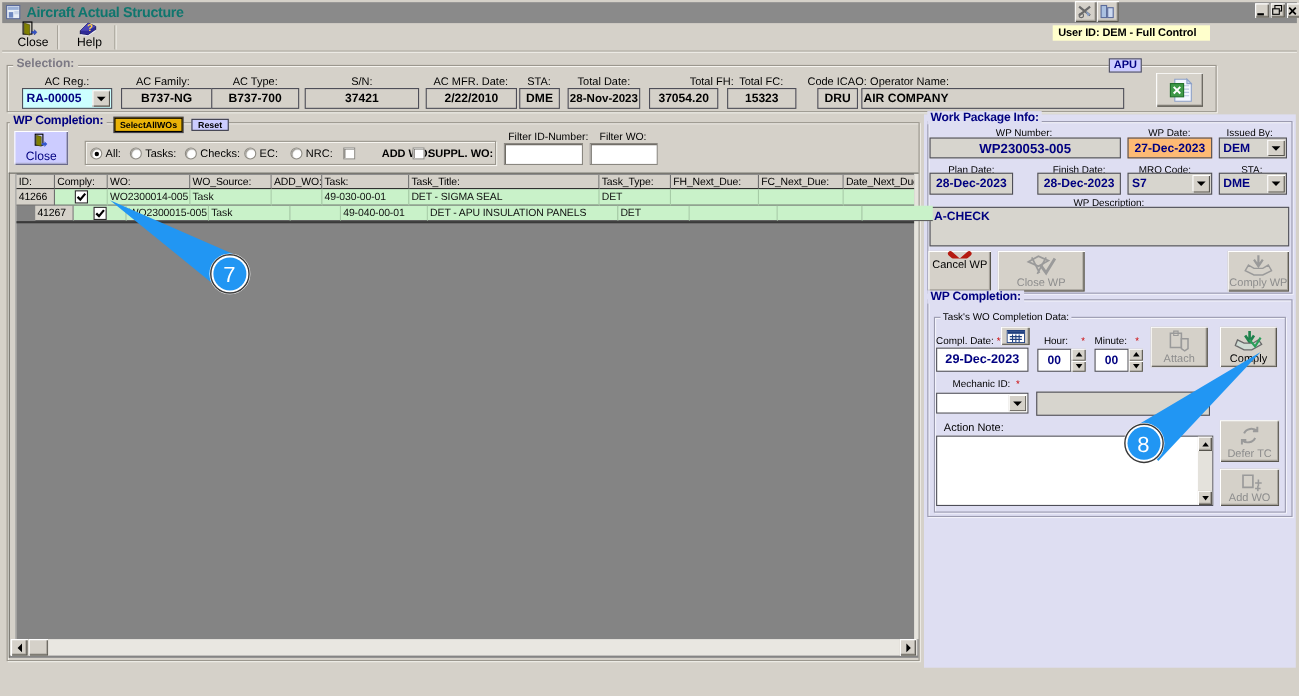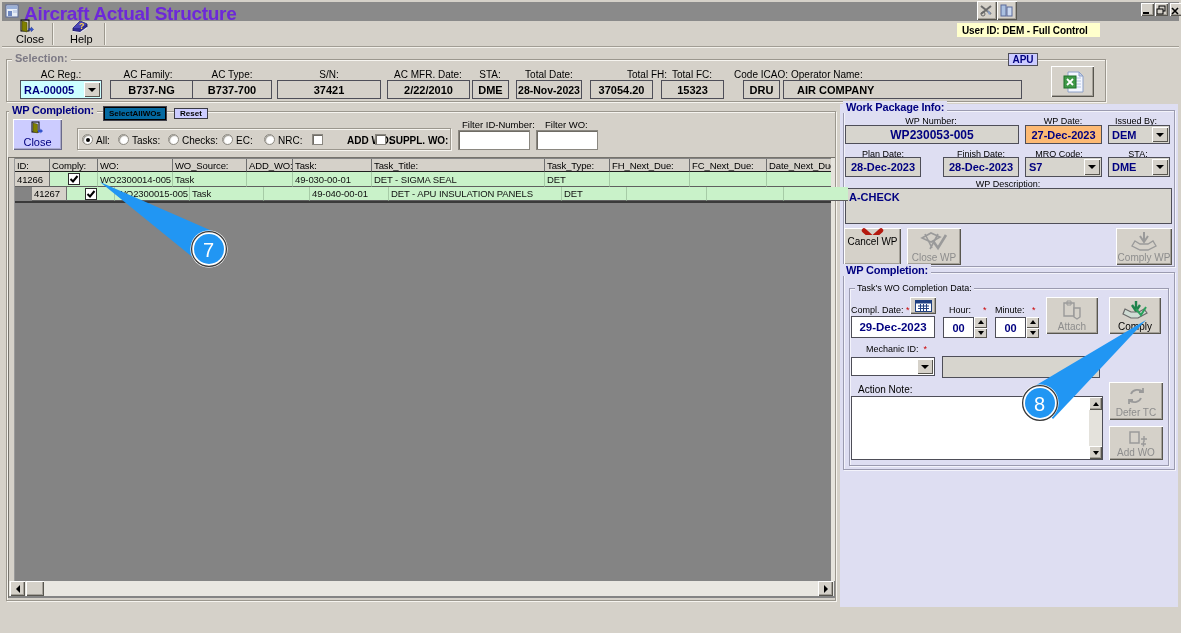--- a/index.html
+++ b/index.html
@@ -33,21 +33,21 @@
 <div id="w">
 
 <div class="a" style="left:2px;top:2px;width:1177px;height:19px;background:#8a8a8a;"></div>
 <div class="a" style="left:5px;top:4px;width:14px;height:14px;">
 <svg width="14" height="14">
         <rect x="1" y="1" width="12" height="12" fill="#e8eef6" stroke="#5a6a9a"></rect>
         <rect x="2" y="2" width="10" height="3" fill="#9ab0d8"></rect>
         <rect x="3" y="7" width="4" height="5" fill="#6d87c0"></rect>
         <rect x="8" y="6" width="4" height="3" fill="#c8d4ea"></rect>
       </svg></div>
-<div class="a" style="left:24px;top:3px;font-size:19px;font-weight:bold;color:#6d28d9;letter-spacing:-0.3px;">Aircraft Actual Structure</div>
+<div class="a" style="left:24px;top:3px;font-size:13px;font-weight:bold;color:#0f766e;letter-spacing:-0.3px;">Aircraft Actual Structure</div>
 <div class="a ras" style="left:1141px;top:3px;width:13px;height:13px;">
       <div class="a" style="left:2px;bottom:2px;width:6px;height:2px;background:#000;"></div>
     </div>
 <div class="a ras" style="left:1155px;top:3px;width:13px;height:13px;">
 <svg width="13" height="13">
         <rect x="4" y="2" width="6" height="5" fill="none" stroke="#000"></rect>
         <rect x="2" y="5" width="6" height="5" fill="#D5D1C9" stroke="#000"></rect>
       </svg></div>
 <div class="a ras" style="left:1170px;top:3px;width:13px;height:13px;">
 <svg width="11" height="11">
@@ -112,21 +112,21 @@
     </div>
 <div class="box" style="left:110px;top:80px;width:83px;height:19px;">B737-NG</div>
 <div class="box" style="left:192px;top:80px;width:80px;height:19px;">B737-700</div>
 <div class="box" style="left:277px;top:80px;width:104px;height:19px;">37421</div>
 <div class="box" style="left:387px;top:80px;width:83px;height:19px;">2/22/2010</div>
 <div class="box" style="left:472px;top:80px;width:37px;height:19px;">DME</div>
 <div class="box" style="left:516px;top:80px;width:66px;height:19px;font-size:10.5px;">28-Nov-2023</div>
 <div class="box" style="left:590px;top:80px;width:63px;height:19px;">37054.20</div>
 <div class="box" style="left:661px;top:80px;width:63px;height:19px;">15323</div>
 <div class="box" style="left:743px;top:80px;width:37px;height:19px;">DRU</div>
-<div class="box" style="left:783px;top:80px;width:239px;height:19px;justify-content:flex-start;padding-left:13px;">AIR COMPANY</div>
+<div class="box" style="left:783px;top:80px;width:239px;height:19px;justify-content:flex-start;padding-left:1px;">AIR COMPANY</div>
 <div class="box" style="left:1008px;top:53px;width:30px;height:13px;background:#CCCCFF;font-size:10px;">
       <span class="nav">APU</span>
     </div>
 <div class="a ras" style="left:1051px;top:66px;width:43px;height:31px;display:flex;align-items:center;justify-content:center;">
 <svg width="24" height="24">
         <path d="M7 2 h11 l4 4 v16 h-15 z" fill="#f4f7ff" stroke="#8ca0c8"></path>
         <path d="M18 2 l4 4 h-4 z" fill="#c8d4ea" stroke="#8ca0c8"></path>
         <path d="M9 8 h11 M9 11 h11 M9 14 h11 M9 17 h11" stroke="#b8c6e2" stroke-width="1"></path>
         <rect x="3" y="6" width="12" height="12" fill="#3f9948" stroke="#1f6f28"></rect>
         <path d="M6 9 l6 6 M12 9 l-6 6" stroke="#fff" stroke-width="1.8"></path>
@@ -177,21 +177,21 @@
 <div class="lblc s9" style="left:1008px;top:179px;">WP Description:</div>
 <div class="box" style="left:845px;top:188px;width:327px;height:36px;background:#D7D5CE;justify-content:flex-start;align-items:flex-start;padding:2px 0 0 3px;">
       <span class="nav">A-CHECK</span>
     </div>
 <div class="btn ras" style="left:844px;top:228px;width:57px;height:37px;">
 <svg width="26" height="20" style="margin-bottom:1px;">
         <path d="M4 2.5 L21 17.5 M21 2.5 L4 17.5" stroke="#b51a10" stroke-width="4.5" fill="none" stroke-linecap="round"></path>
       </svg>
 <div style="margin-bottom:18px;">Cancel WP</div>
     </div>
-<div class="btn ras dis" style="left:907px;top:228px;width:54px;height:37px;">
+<div class="btn ras dis" style="left:907px;top:228px;width:79px;height:37px;">
 <svg width="30" height="20" style="margin-bottom:1px;">
         <path d="M3 7 L12 2 L21 6 L12 11 Z" fill="none" stroke="#9a9a9a" stroke-width="1.6"></path>
         <path d="M6 3 l7 14 M19 3 l-8 15" stroke="#9a9a9a" stroke-width="1.6"></path>
         <path d="M14 10 l5 7 l8 -13" stroke="#9a9a9a" stroke-width="2.6" fill="none"></path>
       </svg>
 <div style="margin-bottom:2px;">Close WP</div>
     </div>
 <div class="btn ras dis" style="left:1116px;top:228px;width:56px;height:37px;">
 <svg width="26" height="20" style="margin-bottom:1px;">
         <path d="M13 1 v9 m-4 -5 l4 6 l4 -6" stroke="#9a9a9a" stroke-width="2" fill="none"></path>
@@ -283,21 +283,21 @@
 <div class="btn ras dis" style="left:1109px;top:426px;width:54px;height:34px;">
 <svg width="24" height="17" style="margin-bottom:0;">
         <path d="M6 2 h9 v11 h-9 z" fill="none" stroke="#9a9a9a" stroke-width="1.5"></path>
         <path d="M17 9 h6 m-3 -3 v6 M17 14 h5 m-2.5 -2.5 v5" stroke="#9a9a9a" stroke-width="1.4"></path>
       </svg>
 <div style="margin-bottom:2px;">Add WO</div>
     </div>
 
 <div class="etch" style="left:6px;top:111px;width:830px;height:490px;"></div>
 <div class="glab" style="left:9px;top:104px;background:#D5D1C9;">WP Completion:</div>
-<div class="a" style="left:104px;top:107px;width:62px;height:13px;background:#0369a1;border:1px solid #000;box-shadow:0 0 0 1px #40404a;display:flex;align-items:center;justify-content:center;font-size:8px;font-weight:bold;color:#000;">SelectAllWOs</div>
+<div class="a" style="left:104px;top:107px;width:62px;height:13px;background:#eab308;border:1px solid #000;box-shadow:0 0 0 1px #40404a;display:flex;align-items:center;justify-content:center;font-size:8px;font-weight:bold;color:#000;">SelectAllWOs</div>
 <div class="a" style="left:174px;top:108px;width:34px;height:11px;background:#CCCCFF;border:1px solid #3a3a44;display:flex;align-items:center;justify-content:center;font-size:8px;font-weight:bold;color:#000;">Reset</div>
 <div class="a ras" style="left:13px;top:119px;width:49px;height:31px;background:#CCCCFF;box-shadow:inset 1px 1px 0 #ffffff,inset -1px -1px 0 #6a6a8a,inset -2px -2px 0 #aaaacd;">
 <svg width="13" height="14" style="position:absolute;left:18px;top:2px;">
         <rect x="1" y="1" width="7" height="10" fill="none" stroke="#000"></rect>
         <path d="M2 2 L6.5 3.2 L6.5 12 L2 10.8 Z" fill="#808000" stroke="#404000" stroke-width="0.5"></path>
         <path d="M7 9 h2.4 v-1.6 l2.6 2.6 l-2.6 2.6 v-1.6 h-2.4 z" fill="#3355cc"></path>
       </svg>
 <div class="a" style="left:0;right:0;top:17px;text-align:center;font-size:11px;color:#000080;">Close</div>
     </div>
 <div class="etch" style="left:77px;top:128px;width:374px;height:22px;"></div>

